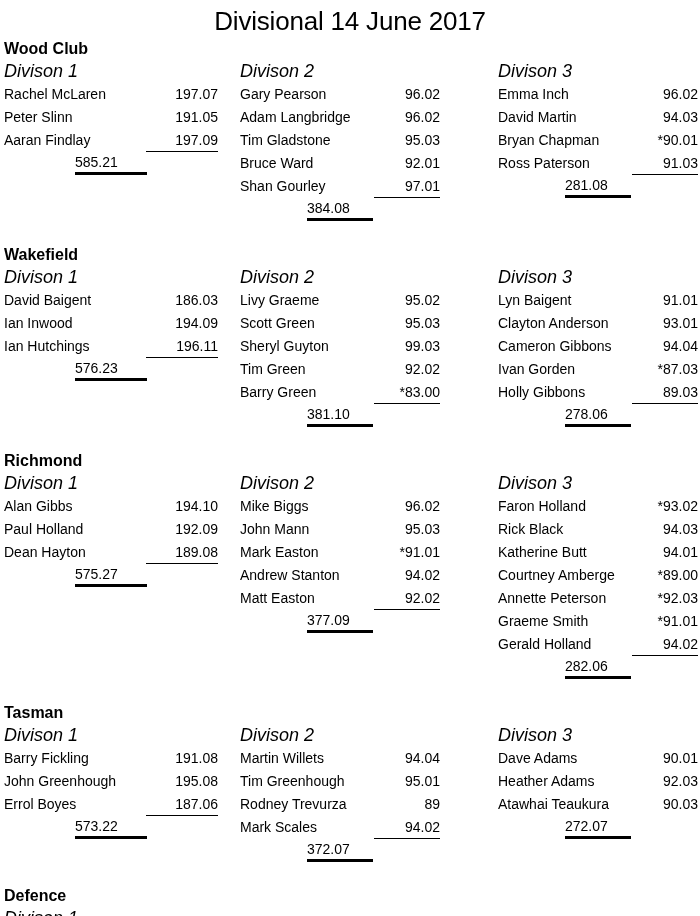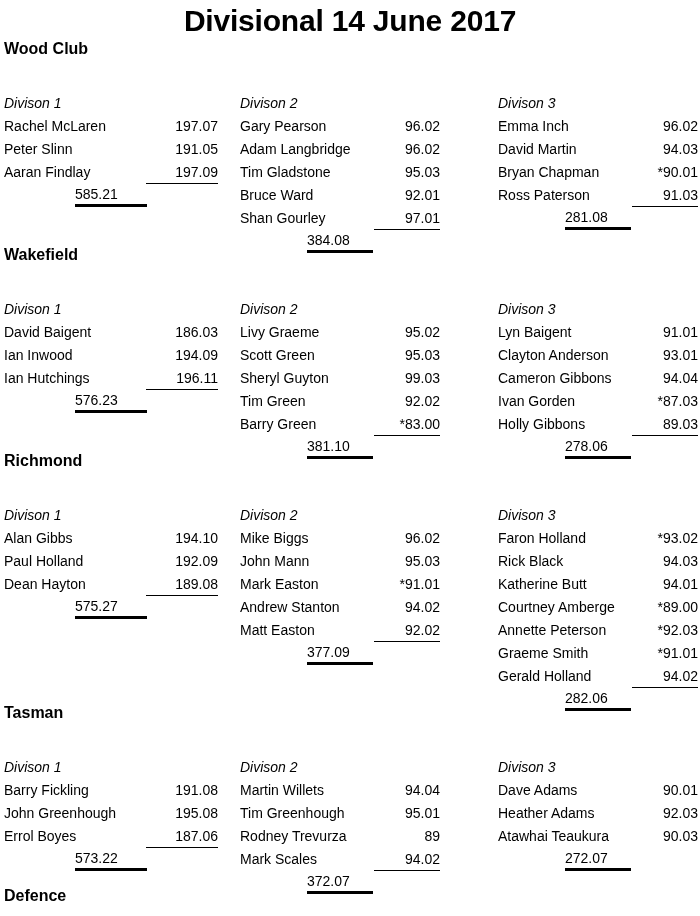--- a/index.html
+++ b/index.html
@@ -15,22 +15,22 @@
     -webkit-font-smoothing: antialiased;
   }
   #page {
     position: relative;
     width: 700px;
     height: 916px;
     overflow: hidden;
   }
   .doc-title {
     text-align: center;
-    font-size: 30px;
-    font-weight: 700;
+    font-size: 26px;
+    font-weight: 400;
     line-height: 34px;
     padding-top: 4px;
     letter-spacing: -0.2px;
   }
   .club-block {
     position: relative;
     width: 700px;
   }
   .club-name {
     font-size: 16px;
@@ -44,26 +44,25 @@
   }
   .division {
     position: absolute;
     top: 0;
   }
   .division.col1 { left: 4px;   width: 214px; }
   .division.col2 { left: 240px; width: 200px; }
   .division.col3 { left: 498px; width: 200px; }
 
   .division-label {
-    font-size: 14px;
+    font-size: 18px;
     font-style: italic;
     line-height: 23px;
     height: 23px;
     white-space: nowrap;
-    margin-top: 32px;
   }
   .row {
     display: flex;
     justify-content: space-between;
     align-items: flex-start;
     font-size: 14px;
     line-height: 23px;
     height: 23px;
     white-space: nowrap;
   }

